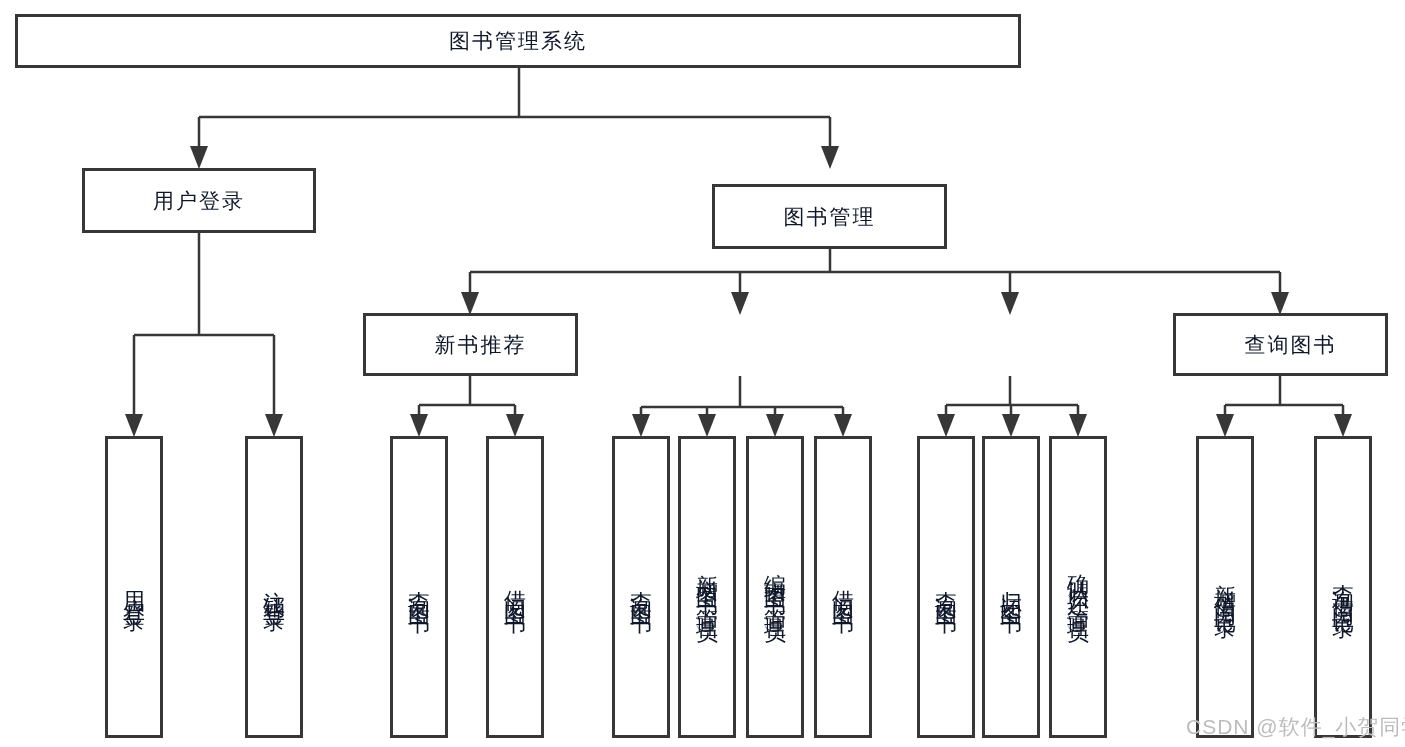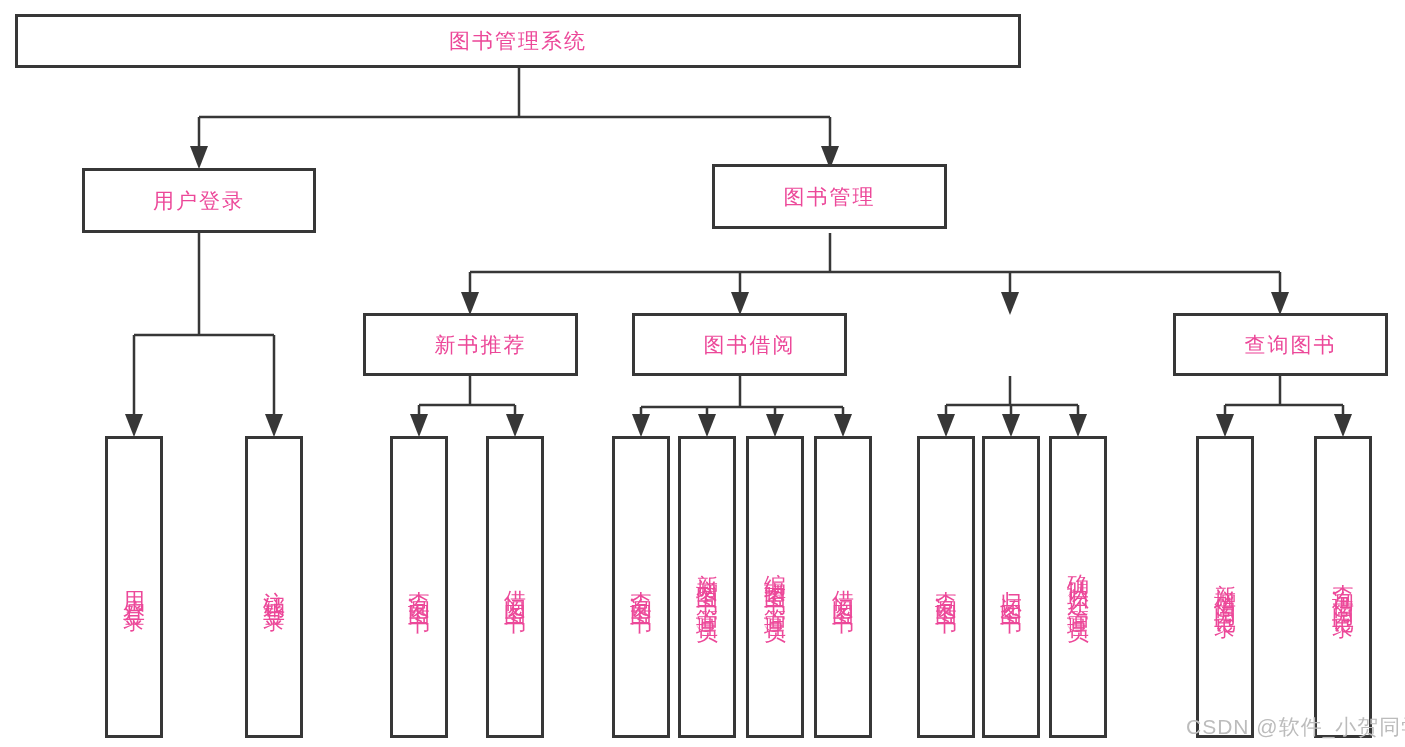--- a/index.html
+++ b/index.html
@@ -18,39 +18,39 @@
     pointer-events: none;
   }
   .box {
     position: absolute;
     box-sizing: border-box;
     border: 3px solid #373737;
     background: #ffffff;
     display: flex;
     align-items: center;
     justify-content: center;
-    color: #ec4899;
+    color: #0f172a;
   }
   .box .hlabel {
     font-size: 21px;
     letter-spacing: 2px;
     white-space: nowrap;
   }
   .box .vlabel {
     writing-mode: vertical-lr;
     text-orientation: mixed;
     font-size: 22px;
     letter-spacing: 7px;
     line-height: 1.1;
     white-space: nowrap;
   }
   
   .n-root   { left: 15px;   top: 14px;  width: 1006px; height: 54px; }
   .n-login  { left: 82px;   top: 168px; width: 234px;  height: 65px; }
-  .n-mgmt   { left: 712px;  top: 164px; width: 235px;  height: 65px; }
+  .n-mgmt   { left: 712px;  top: 184px; width: 235px;  height: 65px; }
   .n-l3     { top: 313px;   width: 215px; height: 63px; padding-left: 20px; }
   .n-rec    { left: 363px; }
   .n-bor    { left: 632px; }
   .n-cur    { left: 903px; }
   .n-his    { left: 1173px; }
   .leaf     { top: 436px; width: 58px; height: 302px; }
   .lf1  { left: 105px; }  .lf2  { left: 245px; }
   .lf3  { left: 390px; }  .lf4  { left: 486px; }
   .lf5  { left: 612px; }  .lf6  { left: 678px; }
   .lf7  { left: 746px; }  .lf8  { left: 814px; }
@@ -120,23 +120,20 @@
   <div class="box n-login">
     <span class="hlabel">用户登录</span>
   </div>
   <div class="box n-mgmt">
     <span class="hlabel">图书管理</span>
   </div>
 
   <div class="box n-l3 n-rec">
     <span class="hlabel">新书推荐</span>
   </div>
-  <div class="box n-l3 n-bor">
-    <span class="hlabel">图书借阅</span>
-  </div>
   <div class="box n-l3 n-his">
     <span class="hlabel">查询图书</span>
   </div>
 
   <div class="box leaf lf1">
     <span class="vlabel">用户登录</span>
   </div>
   <div class="box leaf lf2">
     <span class="vlabel">注销登录</span>
   </div>

